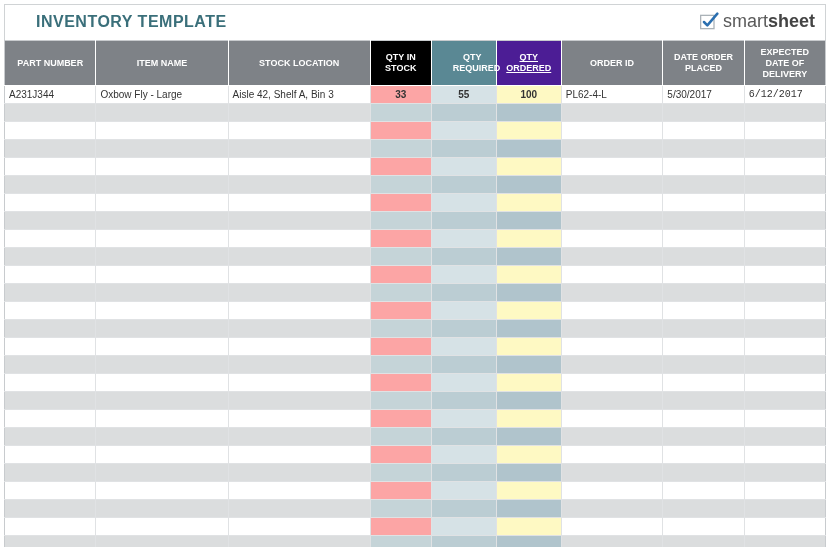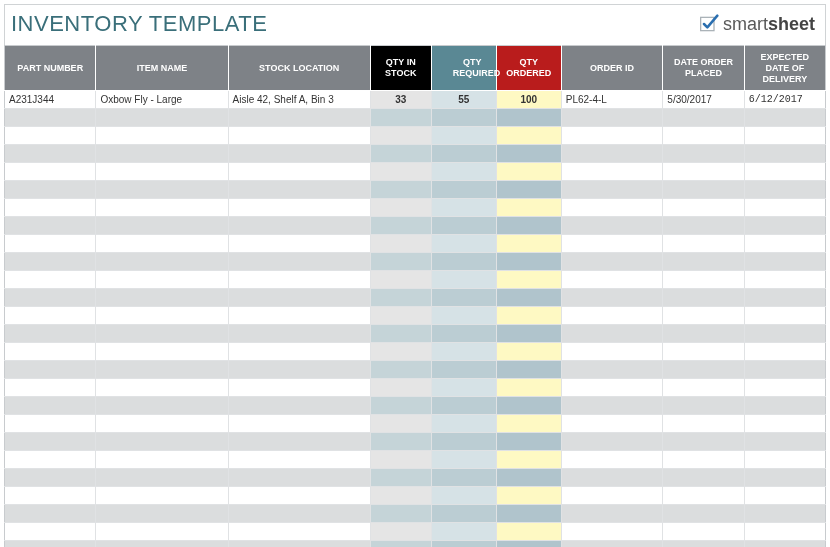--- a/index.html
+++ b/index.html
@@ -13,24 +13,25 @@
   }
   .header-bar {
     display: flex;
     justify-content: space-between;
     align-items: center;
     padding: 6px 10px 8px 6px;
     border: 1px solid #d0d3d5;
     border-bottom: none;
   }
   .title {
-    font-size: 22px;
-    font-weight: 400;
+    font-size: 16px;
+    font-weight: 700;
     color: #3a6f7a;
     letter-spacing: 0.5px;
+    margin-left: 25px;
   }
   .logo {
     display: flex;
     align-items: center;
     gap: 4px;
   }
   .logo-check {
     width: 20px;
     height: 20px;
   }
@@ -55,35 +56,35 @@
     border-right: 1px solid #ffffff;
     border-bottom: 1px solid #ffffff;
     height: 40px;
     vertical-align: middle;
     line-height: 1.2;
   }
   thead th:last-child { border-right: none; }
   .h-gray  { background: #7e8287; }
   .h-teal1 { background: #000000; }
   .h-teal2 { background: #5a8894; padding-left: 21px; }
-  .h-teal3 { background: #b91c1c; }
+  .h-teal3 { background: #4c1d95; text-decoration: underline; }
   tbody td {
     font-size: 10px;
     padding: 0 4px;
     height: 18px;
     border-right: 1px solid #e0e2e4;
     border-bottom: 1px solid #e0e2e4;
     color: #333;
     white-space: nowrap;
     overflow: hidden;
   }
   tbody td:last-child { border-right: none; font-family: Liberation Mono, monospace; }
   tbody tr.odd .c-light { background: #ffffff; }
   tbody tr.even .c-light { background: #dbddde; }
-  tbody tr.odd .c-t1 { background: #e5e5e5; }
+  tbody tr.odd .c-t1 { background: #fca5a5; }
   tbody tr.even .c-t1 { background: #c5d4d8; }
   tbody tr.odd .c-t2 { background: #d6e2e6; text-align: center; }
   tbody tr.even .c-t2 { background: #bbcdd3; }
   tbody tr.odd .c-t3 { background: #fef9c3; }
   tbody tr.even .c-t3 { background: #b0c4cc; }
   .center { text-align: center; }
   .right { text-align: left; }
   .bold-cell { font-weight: 700; }
   col.c-part { width: 90px; }
   col.c-name { width: 130px; }

